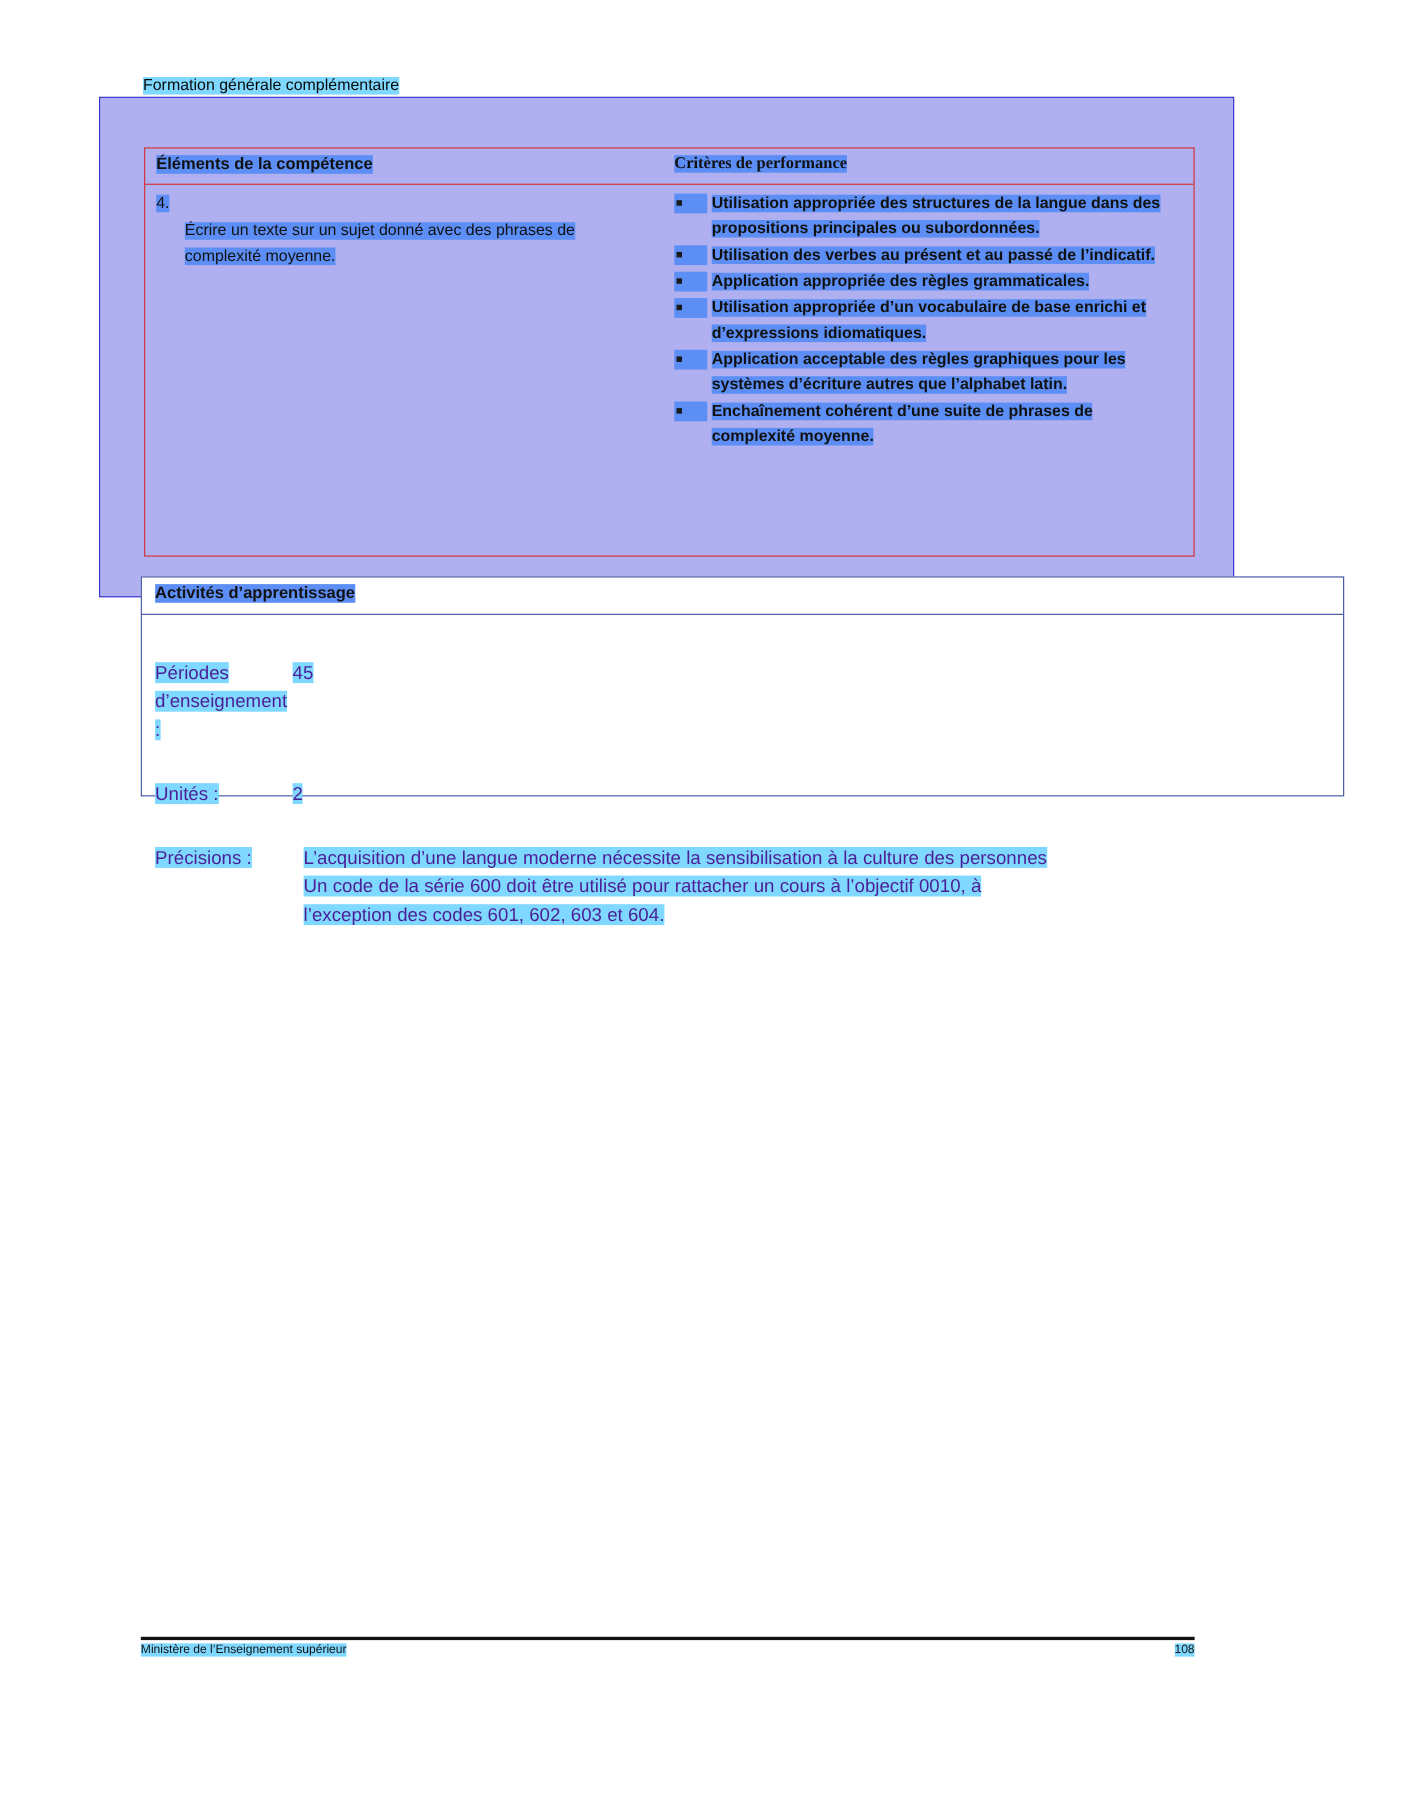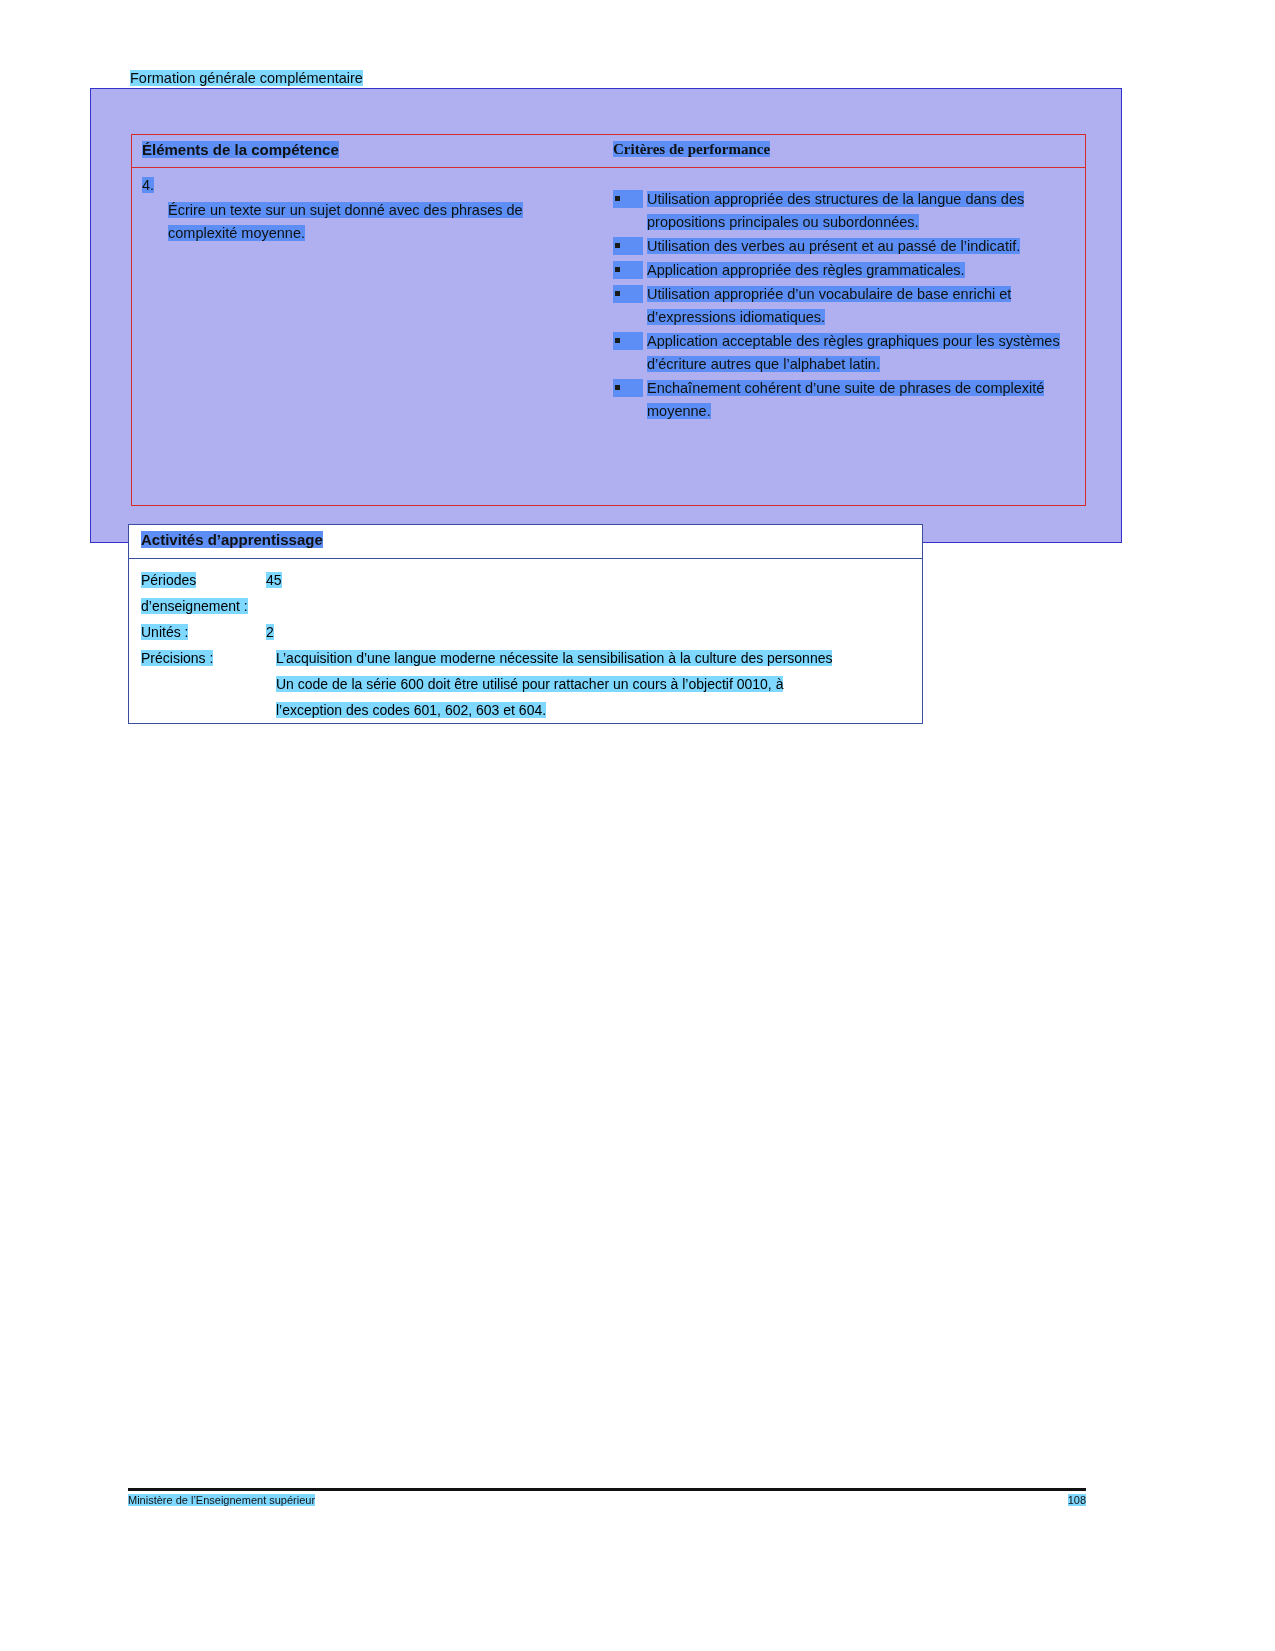--- a/index.html
+++ b/index.html
@@ -75,22 +75,23 @@
   }
   .col-left {
     position: absolute;
     left: 10px;
     top: 6px;
     width: 450px;
   }
   .col-right {
     position: absolute;
     left: 481px;
-    top: 20px;
+    top: 6px;
     width: 455px;
+    font-weight: bold;
   }
 
   .elem-line {
     display: flex;
     font-size: 14.5px;
     line-height: 23px;
     color: #111;
   }
   .elem-num {
     width: 26px;
@@ -135,21 +136,21 @@
   }
   ul.crit-list li .ctext {
     background: #5c8ef5;
   }
 
   
   .act-table {
     position: absolute;
     left: 128px;
     top: 524px;
-    width: 795px;
+    width: 1094px;
     height: 200px;
     border: 1.5px solid #3a4fa0;
     box-sizing: border-box;
     background: #ffffff;
   }
   .act-head {
     height: 33px;
     border-bottom: 1.5px solid #3a4fa0;
     position: relative;
   }
@@ -160,24 +161,25 @@
     font-size: 15px;
     font-weight: bold;
     color: #111;
     background: #5c8ef5;
   }
   .act-body {
     padding: 8px 0 0 0;
   }
   .act-row {
     display: flex;
-    font-size: 14px;
+    font-size: 17px;
     line-height: 26px;
-    color: #000000;
+    color: #4c1d95;
     padding: 0 12px;
+    margin-top: 32px;
   }
   .act-label {
     flex: 0 0 125px;
   }
   .act-label .hl { background: #7fd8ff; }
   .act-value .hl { background: #7fd8ff; }
   .act-value.wide { flex: 1; }
   .act-value .line { display: block; }
   .act-value .line .hl { background: #7fd8ff; }
   .act-row.precisions .act-value { padding-left: 10px; }

